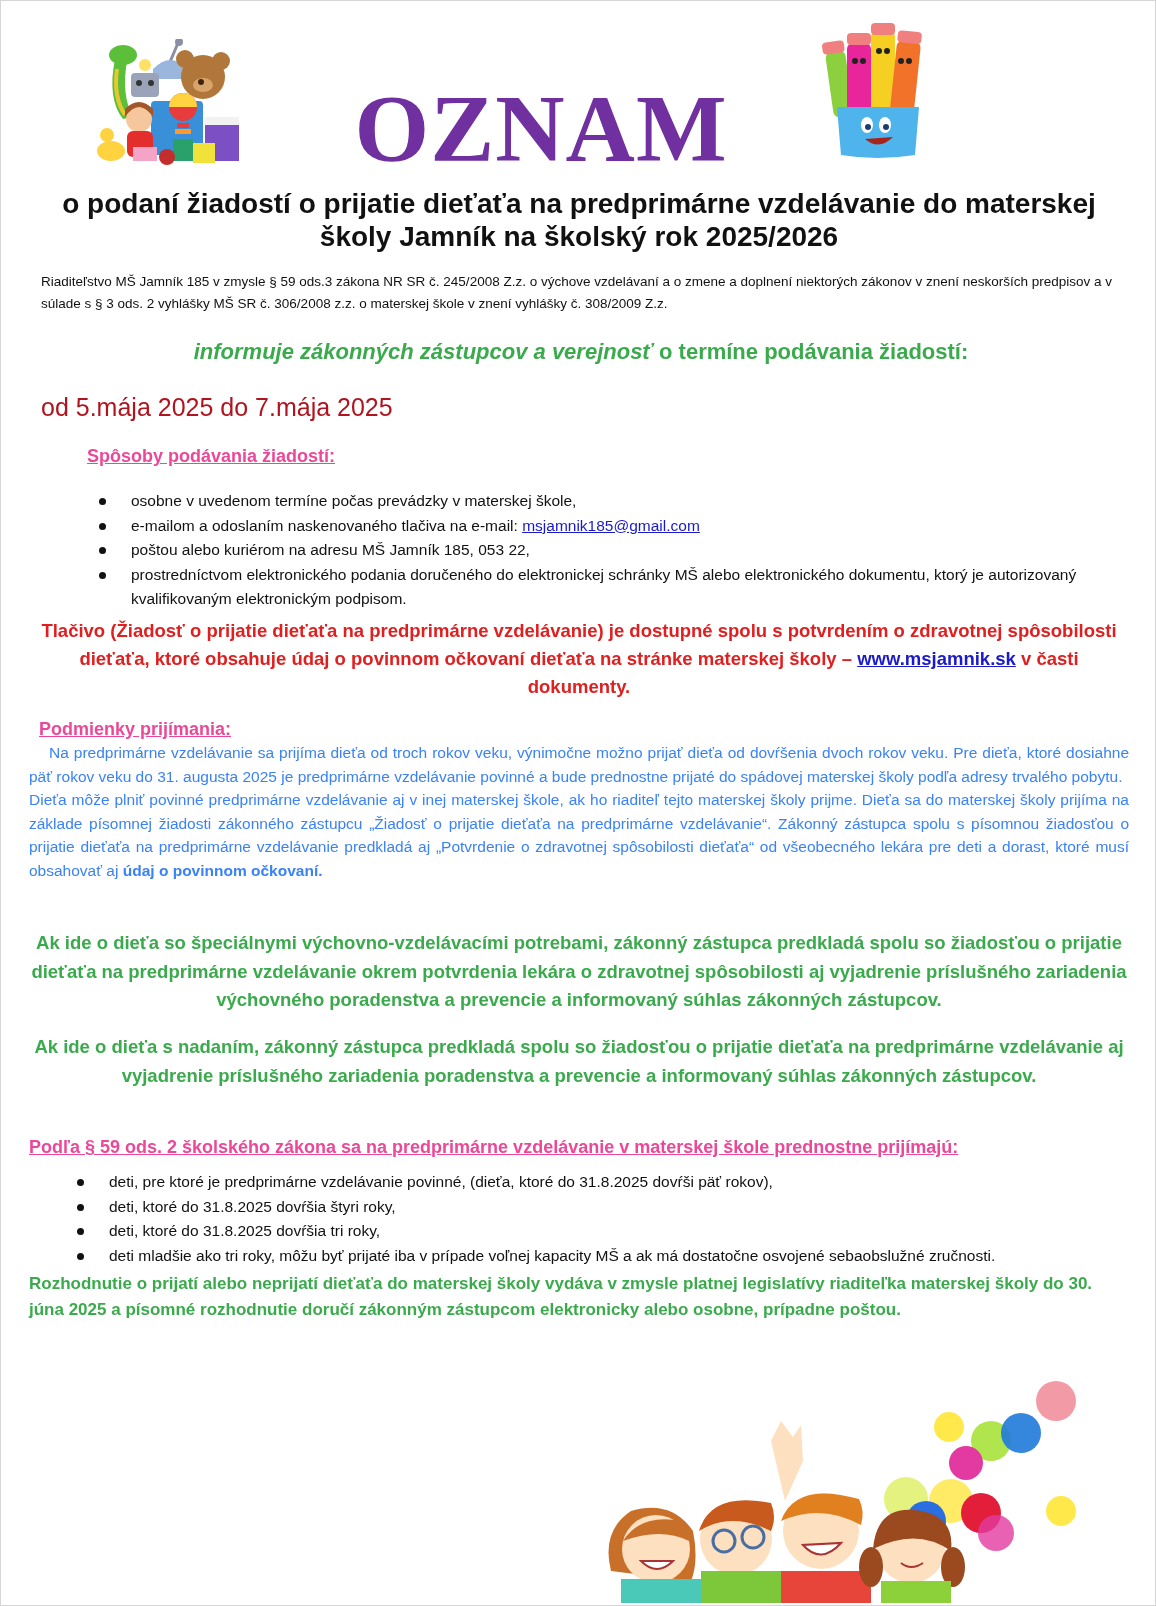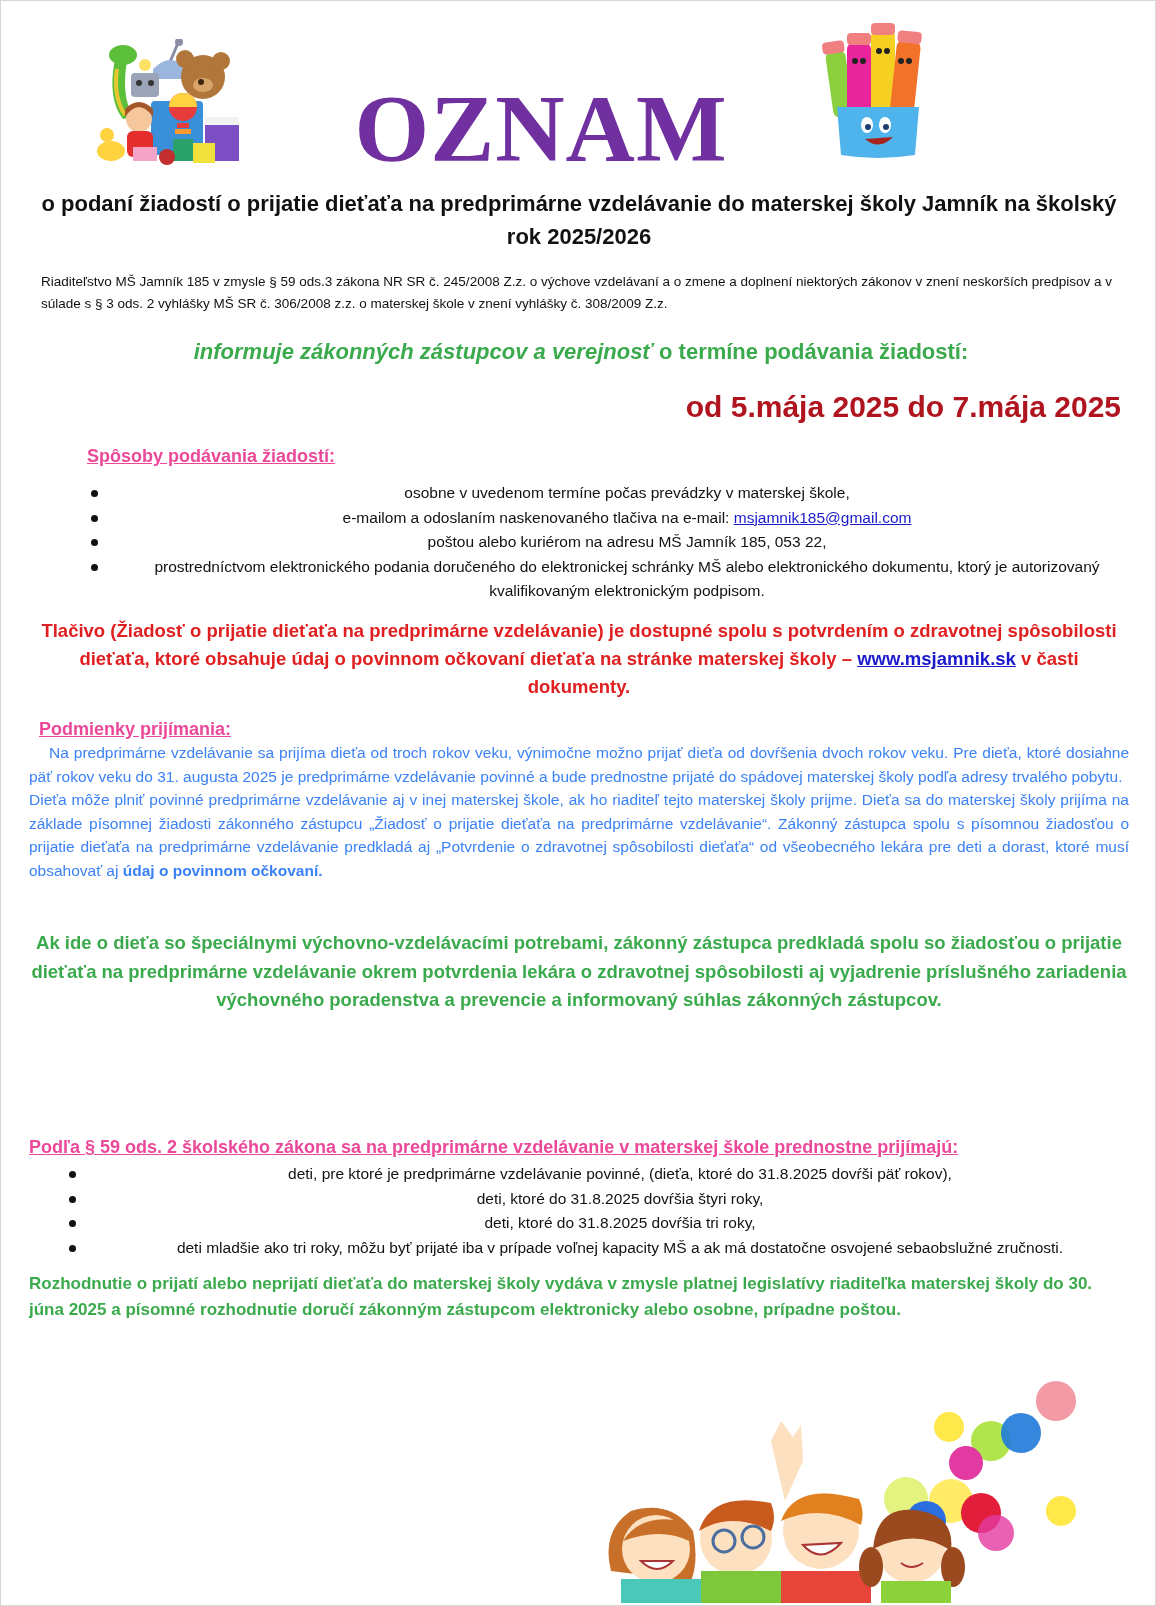--- a/index.html
+++ b/index.html
@@ -12,40 +12,40 @@
       border: 1px solid #d6d6d6; background: #fff;
     }
     .abs { position: absolute; }
     .title {
       left: 330px; top: 78px; width: 420px; text-align: center;
       font-family: "Liberation Serif", serif; font-weight: bold;
       font-size: 96px; line-height: 100px; color: #7030a0; letter-spacing: 1px;
     }
     .subtitle {
       left: 30px; top: 186px; width: 1096px; text-align: center;
-      font-weight: bold; font-size: 22px; line-height: 33px; color: #111;
+      font-weight: bold; font-size: 28px; line-height: 33px; color: #111;
     }
     .intro {
       left: 40px; top: 270px; width: 1080px; text-align: left;
       font-size: 13.5px; line-height: 22px; color: #111;
     }
     .inform {
       left: 40px; top: 336px; width: 1080px; text-align: center;
       font-weight: bold; font-size: 22px; line-height: 30px; color: #3aaa4c;
     }
     .inform i { font-style: italic; }
     .dates {
-      left: 40px; top: 390px; width: 1080px; text-align: right;
-      font-weight: bold; font-size: 30px; line-height: 32px; color: #b0141e;
+      left: 40px; top: 390px; width: 1080px; text-align: left;
+      font-weight: normal; font-size: 25px; line-height: 32px; color: #b0141e;
     }
     .h-under {
       font-weight: bold; text-decoration: underline; font-size: 18px; color: #ec4899;
     }
     .sposoby-h { left: 86px; top: 445px; }
-    ul.blist { margin: 4px; padding: 0; list-style: none; text-align: center; }
+    ul.blist { margin: 12px; padding: 0; list-style: none; }
     ul.blist li { position: relative; padding-left: 32px; font-size: 15.5px; line-height: 24.5px; }
     ul.blist li .bullet {
       position: absolute; left: 0; top: 9px; width: 7px; height: 7px;
       border-radius: 50%; background: #111;
     }
     .sposoby-list { left: 86px; top: 476px; width: 1040px; }
     a.link { color: #1a1acc; text-decoration: underline; }
     .tlacivo {
       left: 30px; top: 616px; width: 1096px; text-align: center;
       font-weight: bold; font-size: 18.5px; line-height: 28px; color: #e02020;
@@ -159,20 +159,21 @@
 
   <div class="abs h-under podm-h">Podmienky prijímania:</div>
 
   <div class="abs podm-text">
     <p class="indent">Na predprimárne vzdelávanie sa prijíma dieťa od troch rokov veku, výnimočne možno prijať dieťa od dovŕšenia dvoch rokov veku. Pre dieťa, ktoré dosiahne päť rokov veku do 31. augusta 2025 je predprimárne vzdelávanie povinné a bude prednostne prijaté do spádovej materskej školy podľa adresy trvalého pobytu.</p>
     <p><span>Dieťa môže plniť povinné predprimárne vzdelávanie aj v inej materskej škole, ak ho riaditeľ tejto materskej školy prijme. Dieťa sa do materskej školy prijíma na základe písomnej žiadosti zákonného zástupcu „Žiadosť o prijatie dieťaťa na predprimárne vzdelávanie“. Zákonný zástupca spolu s písomnou žiadosťou o prijatie dieťaťa na predprimárne vzdelávanie predkladá aj „Potvrdenie o zdravotnej spôsobilosti dieťaťa“ od všeobecného lekára pre deti a dorast, ktoré musí obsahovať aj </span><b>údaj o povinnom očkovaní.</b></p>
   </div>
 
   <div class="abs green-p spec">Ak ide o dieťa so špeciálnymi výchovno-vzdelávacími potrebami, zákonný zástupca predkladá spolu so žiadosťou o prijatie dieťaťa na predprimárne vzdelávanie okrem potvrdenia lekára o zdravotnej spôsobilosti  aj vyjadrenie príslušného zariadenia výchovného poradenstva a prevencie a informovaný súhlas zákonných zástupcov.</div>
 
+  <div class="abs green-p nadanie">Ak ide o dieťa s nadaním, zákonný zástupca predkladá spolu so žiadosťou o prijatie dieťaťa na predprimárne vzdelávanie aj vyjadrenie príslušného zariadenia poradenstva a prevencie a informovaný súhlas zákonných zástupcov.</div>
 
   <div class="abs h-under podla-h">Podľa § 59 ods. 2 školského zákona sa na predprimárne vzdelávanie v materskej škole prednostne prijímajú:</div>
 
   <ul class="abs blist podla-list">
     <li><span class="bullet"></span><span>deti, pre ktoré je predprimárne vzdelávanie povinné, (dieťa, ktoré do 31.8.2025 dovŕši päť rokov),</span></li>
     <li><span class="bullet"></span><span>deti, ktoré do 31.8.2025 dovŕšia štyri roky,</span></li>
     <li><span class="bullet"></span><span>deti, ktoré do 31.8.2025 dovŕšia tri roky,</span></li>
     <li><span class="bullet"></span><span>deti mladšie ako tri roky, môžu byť prijaté iba v prípade voľnej kapacity MŠ a ak má dostatočne osvojené sebaobslužné zručnosti.</span></li>
   </ul>
 

